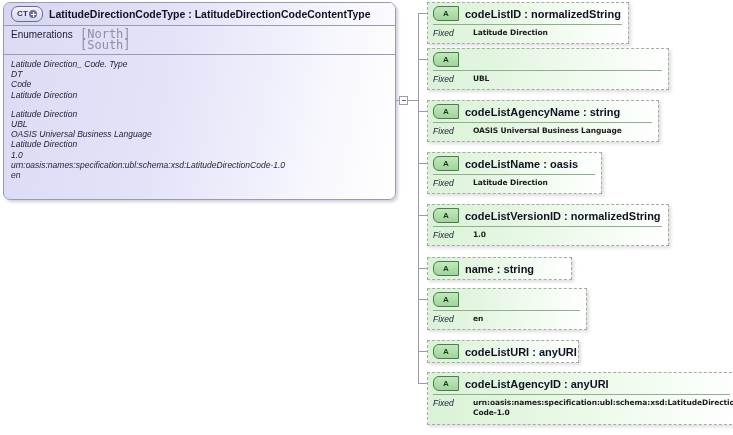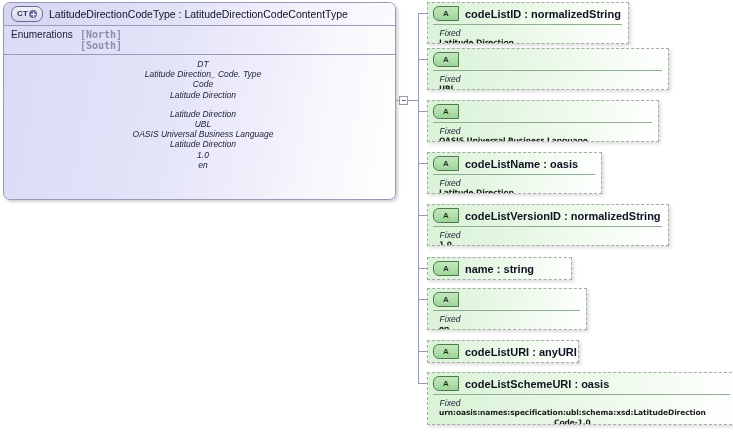--- a/index.html
+++ b/index.html
@@ -3,21 +3,21 @@
 <meta charset="utf-8">
 <style>
   html,body{margin:0;padding:0;}
   body{
     width:733px;height:435px;
     background:#ffffff;
     font-family:"Liberation Sans", sans-serif;
     overflow:hidden;
     position:relative;
   }
-  #canvas{position:absolute;left:0;top:0;width:733px;height:435px;text-align:center;}
+  #canvas{position:absolute;left:0;top:0;width:733px;height:435px;}
 
   
   .ct-box{
     position:absolute;
     left:3px;top:2px;
     width:393px;height:198px;
     box-sizing:border-box;
     border:1px solid #9a9ab4;
     border-radius:7px;
     background:linear-gradient(100deg,#dbdbf6 0%,#e2e2f8 38%,#ededfb 62%,#f8f8fd 82%,#ffffff 100%);
@@ -50,42 +50,41 @@
     width:8px;height:8px;border-radius:50%;
     background:#6c6ca0;
     position:relative;display:inline-block;
   }
   .ct-icon .ct-plus:before,.ct-icon .ct-plus:after{
     content:"";position:absolute;background:#fff;
   }
   .ct-icon .ct-plus:before{left:1.5px;top:3.5px;width:5px;height:1px;}
   .ct-icon .ct-plus:after{left:3.5px;top:1.5px;width:1px;height:5px;}
   .ct-title{
-    font-size:10.5px;font-weight:normal;color:#111124;
+    font-size:10.5px;font-weight:bold;color:#111124;
     white-space:nowrap;
   }
 
   .ct-enum{
     position:relative;
     display:flex;
     padding:3px 0 3px 7px;
     border-bottom:1px solid #9a9ab4;
     min-height:22px;
     box-sizing:border-box;
   }
   .ct-enum-label{
     font-size:10px;color:#1c1c33;
     width:60px;flex:0 0 auto;line-height:11px;
   }
   .ct-enum-values{
-    font-size:10px;color:#8e8ea6;
+    font-size:12px;color:#8e8ea6;
     font-family:"DejaVu Sans Mono",monospace;
     line-height:11px;
     padding-left:9px;
-    font-weight:bold;
   }
   .ct-enum-values div{white-space:nowrap;}
 
   .ct-doc{
     padding:4px 0 0 7px;
     font-size:8.5px;font-style:italic;color:#23233d;
     line-height:10.2px;
   }
   .ct-doc div{white-space:nowrap;}
   .ct-doc .gap{height:9px;}
@@ -138,21 +137,20 @@
     font-size:11px;font-weight:bold;color:#111124;
     white-space:nowrap;
   }
   .attr-fixed{
     display:flex;
     border-top:1px solid #8fae8f;
     margin:0 6px 0 5px;
     padding-top:3px;
     padding-bottom:3px;
     align-items:flex-start;
-    flex-direction:column;
   }
   .attr-fixed-label{
     font-size:8.5px;font-style:italic;color:#1c1c33;
     width:34px;flex:0 0 auto;line-height:10px;
   }
   .attr-fixed-value{
     font-size:7.5px;font-weight:bold;color:#1a1a1a;
     font-family:"DejaVu Sans",sans-serif;
     line-height:10px;
     padding-left:6px;
@@ -177,30 +175,31 @@
 
     <div class="ct-enum">
       <div class="ct-enum-label">Enumerations</div>
       <div class="ct-enum-values">
         <div>[North]</div>
         <div>[South]</div>
       </div>
     </div>
 
     <div class="ct-doc">
+      <div>Latitude Direction_ Code. Type</div>
       <div>DT</div>
-      <div>Latitude Direction_ Code. Type</div>
       <div>Code</div>
       <div>Latitude Direction</div>
       <div class="gap"></div>
       <div>Latitude Direction</div>
       <div>UBL</div>
       <div>OASIS Universal Business Language</div>
       <div>Latitude Direction</div>
       <div>1.0</div>
+      <div>urn:oasis:names:specification:ubl:schema:xsd:LatitudeDirectionCode-1.0</div>
       <div>en</div>
     </div>
   </div>
 
   <div class="stub-left"></div>
   <div class="conn-box"></div>
   <div class="stub-right"></div>
   <div class="trunk" id="trunk" style="top: 13px; height: 370px;"></div>
   <div id="branches">
       <div class="branch" style="top: 13px;"></div>
@@ -234,20 +233,21 @@
         <div class="attr-fixed">
           <div class="attr-fixed-label">Fixed</div>
           <div class="attr-fixed-value">
             <div>UBL</div>
           </div>
         </div>
       </div>
       <div class="attr" style="left: 427px; top: 100px; width: 232px; height: 42px;">
         <div class="attr-head">
           <div class="attr-icon">A</div>
+          <div class="attr-name">codeListAgencyName : string</div>
         </div>
         <div class="attr-fixed">
           <div class="attr-fixed-label">Fixed</div>
           <div class="attr-fixed-value">
             <div>OASIS Universal Business Language</div>
           </div>
         </div>
       </div>
       <div class="attr" style="left: 427px; top: 152px; width: 175px; height: 42px;">
         <div class="attr-head">
@@ -292,21 +292,21 @@
       </div>
       <div class="attr" style="left: 427px; top: 340px; width: 152px; height: 23px;">
         <div class="attr-head">
           <div class="attr-icon">A</div>
           <div class="attr-name">codeListURI : anyURI</div>
         </div>
       </div>
       <div class="attr" style="left: 427px; top: 372px; width: 310px; height: 53px;">
         <div class="attr-head">
           <div class="attr-icon">A</div>
-          <div class="attr-name">codeListSchemeURI : oasis</div>
+          <div class="attr-name">codeListAgencyID : anyURI</div>
         </div>
         <div class="attr-fixed">
           <div class="attr-fixed-label">Fixed</div>
           <div class="attr-fixed-value">
             <div>urn:oasis:names:specification:ubl:schema:xsd:LatitudeDirection</div>
             <div>Code-1.0</div>
           </div>
         </div>
       </div>
     </div>

